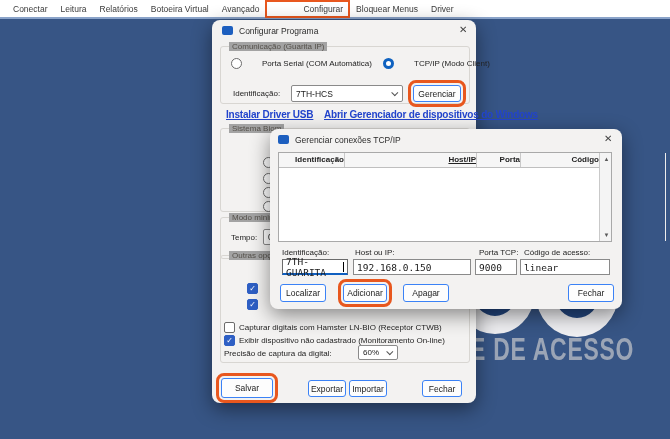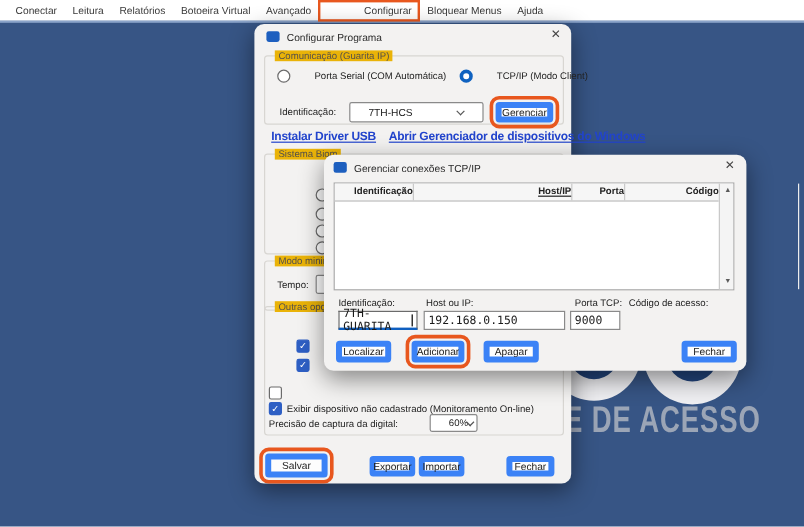--- a/index.html
+++ b/index.html
@@ -28,34 +28,34 @@
             box-shadow:0 6px 20px rgba(0,0,0,0.45); }
   .dlg1 { left:212px; top:20px; width:264px; height:383px; z-index:20; }
   .dlg2 { left:270px; top:129px; width:352px; height:180px; z-index:30; }
   .titlebar { position:absolute; left:0; top:0; right:0; height:22px; }
   .app-ico { position:absolute; width:11px; height:9px; background:#1D5FBF; border-radius:2px; }
   .title-text { position:absolute; font-size:8.5px; color:#2b2b2b; white-space:nowrap; }
   .close-x { position:absolute; font-size:10px; color:#444; line-height:10px; cursor:default; }
 
   
   .groupbox { position:absolute; border:1px solid #D8D6D2; border-radius:3px; }
-  .gb-label { position:absolute; top:-5px; left:8px; background:#eab308; padding:0 3px;
+  .gb-label { position:absolute; top:-5px; left:8px; background:#a3a3a3; padding:0 3px;
               font-size:8px; color:#54504A; white-space:nowrap; line-height:9px; }
 
   
   .radio { position:absolute; display:flex; align-items:center; gap:20px; }
   .radio .circ { width:11px; height:11px; border-radius:50%; background:#fff; border:1px solid #6b6b6b; flex:0 0 auto; }
   .radio .circ.sel { border:3.5px solid #0F62C0; }
   .radio .rlabel { font-size:8px; color:#222; white-space:nowrap; }
   .combo { position:absolute; background:#fff; border:1px solid #8a8a8a; border-radius:2px;
-           display:flex; align-items:center; justify-content:space-between; padding:0 15px; }
+           display:flex; align-items:center; justify-content:space-between; padding:0 4px; }
   .combo .cval { font-size:8.5px; white-space:nowrap; }
   .chev { width:5px; height:5px; border-left:1px solid #555; border-bottom:1px solid #555;
           transform:rotate(-45deg) translateY(-1px); flex:0 0 auto; }
-  .btn { position:absolute; background:#FDFDFD; border:5px solid #3b82f6; border-radius:3px;
+  .btn { position:absolute; background:#FDFDFD; border:1px solid #3b82f6; border-radius:3px;
          font-size:8.5px; color:#222; display:flex; align-items:center; justify-content:center;
          white-space:nowrap; }
   .orange3 { outline:3px solid #E8571E; outline-offset:2px; }
   .link { position:absolute; font-size:10px; font-weight:bold; letter-spacing:-0.2px;
           color:#2244CC; text-decoration:underline; white-space:nowrap; }
   .chkrow { position:absolute; display:flex; align-items:center; gap:4px; }
   .chk { width:11px; height:11px; border:1px solid #6b6b6b; border-radius:2px; background:#fff;
          flex:0 0 auto; display:flex; align-items:center; justify-content:center; }
   .chk.on { background:#2E5FC4; border-color:#2E5FC4; color:#fff; font-size:8px; line-height:8px; }
   .chklabel { font-size:8px; color:#222; white-space:nowrap; }
@@ -91,21 +91,21 @@
 <div class="screen">
 
   <div class="menubar">
     <div class="menu-item">Conectar</div>
     <div class="menu-item">Leitura</div>
     <div class="menu-item">Relatórios</div>
     <div class="menu-item">Botoeira Virtual</div>
     <div class="menu-item">Avançado</div>
     <div class="menu-item hl">Configurar</div>
     <div class="menu-item">Bloquear Menus</div>
-    <div class="menu-item">Ajuda</div>
+    <div class="menu-item">Driver</div>
   </div>
 
   <div class="app-bg">
     <div class="ring r1"></div>
     <div class="ring r2"></div>
     <div class="watermark">E DE ACESSO</div>
   </div>
 
   <div class="dialog dlg1">
     <div class="titlebar">
@@ -162,20 +162,21 @@
     <div class="groupbox" style="left:8px;top:235px;width:250px;height:108px;">
       <div class="gb-label">Outras opçõe</div>
       <div class="chkrow" style="left:26px;top:27px;">
         <span class="chk on">✓</span>
       </div>
       <div class="chkrow" style="left:26px;top:43px;">
         <span class="chk on">✓</span>
       </div>
       <div class="chkrow" style="left:3px;top:66px;">
         <span class="chk"></span>
+        <span class="chklabel">Capturar digitais com Hamster LN-BIO (Receptor CTWB)</span>
       </div>
       <div class="chkrow" style="left:3px;top:79px;">
         <span class="chk on">✓</span>
         <span class="chklabel">Exibir dispositivo não cadastrado (Monitoramento On-line)</span>
       </div>
       <div class="plabel" style="left:3px;top:93px;">Precisão de captura da digital:</div>
       <div class="combo" style="left:137px;top:89px;width:40px;height:15px;">
         <span class="cval" style="font-size:8px;">60%</span>
         <span class="chev"></span>
       </div>
@@ -229,20 +230,23 @@
     <div class="field focus" style="left:12px;top:130px;width:66px;">
       <span>7TH-GUARITA</span>
         <span class="caret"></span>
     </div>
     <div class="field" style="left:83px;top:130px;width:118px;">
       <span>192.168.0.150</span>
     </div>
     <div class="field" style="left:205px;top:130px;width:42px;">
       <span>9000</span>
     </div>
+    <div class="field" style="left:250px;top:130px;width:90px;">
+      <span>linear</span>
+    </div>
 
     <div class="btn" style="left:10px;top:155px;width:46px;height:18px;">Localizar</div>
     <div class="btn orange3" style="left:73px;top:155px;width:44px;height:18px;">Adicionar</div>
     <div class="btn" style="left:133px;top:155px;width:46px;height:18px;">Apagar</div>
     <div class="btn" style="left:298px;top:155px;width:46px;height:18px;">Fechar</div>
   </div>
 
 </div>
 
 </body></html>

